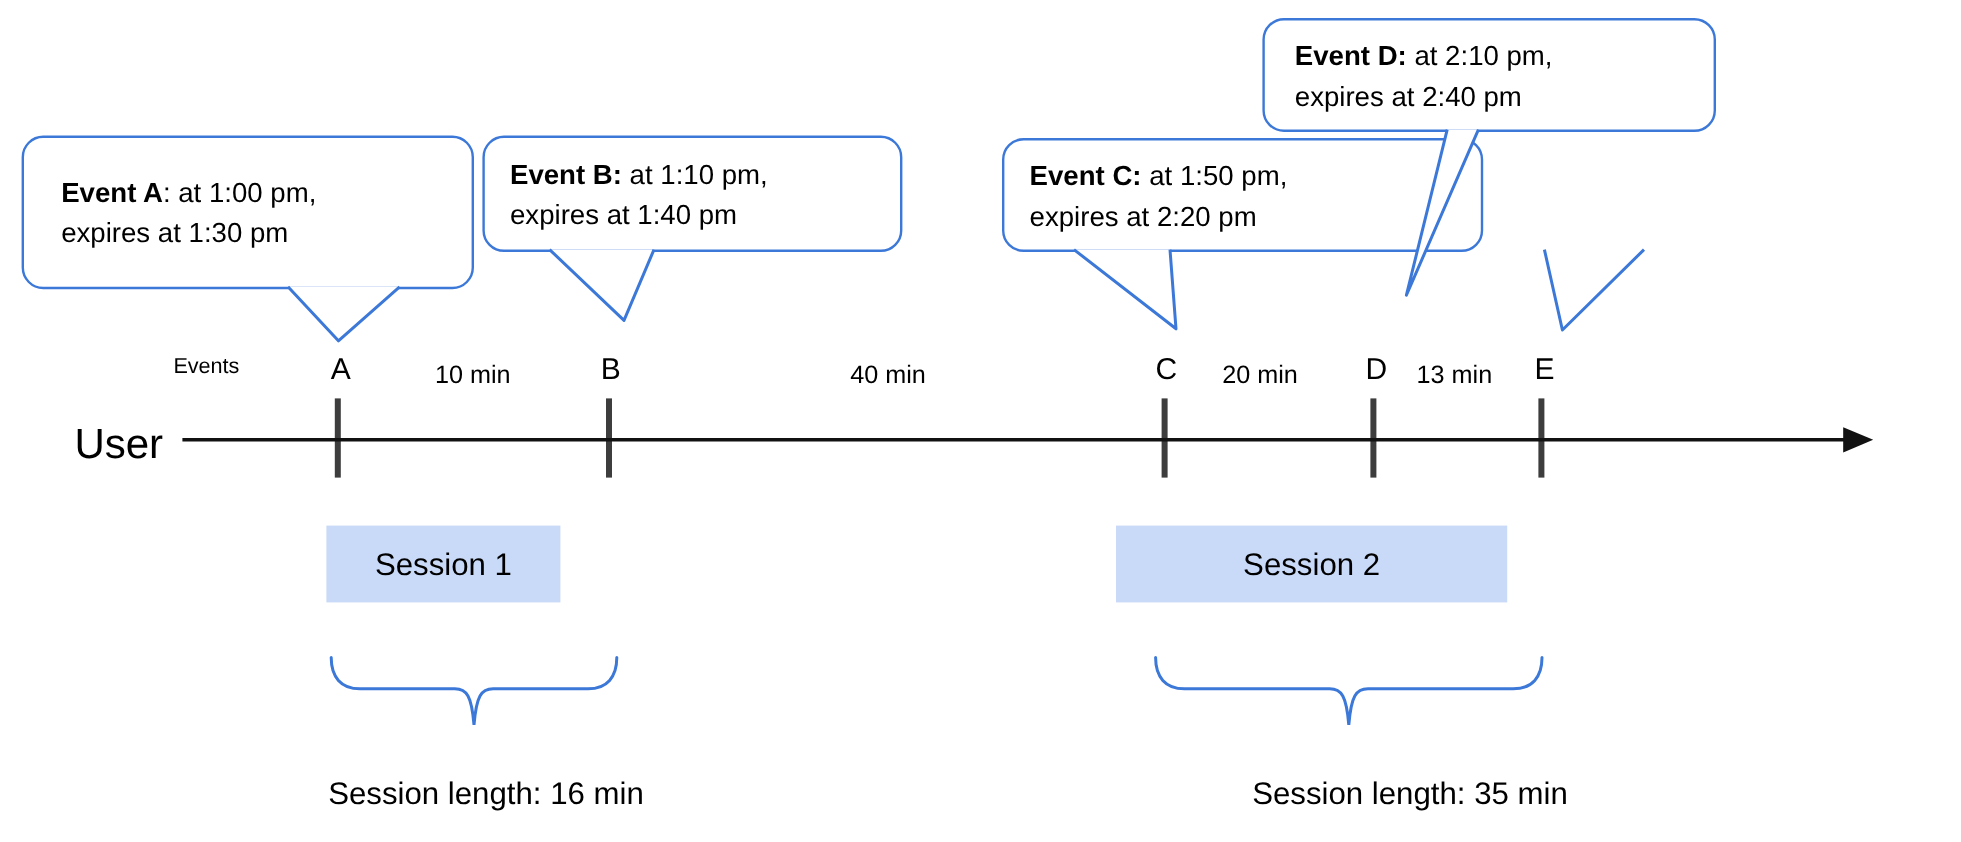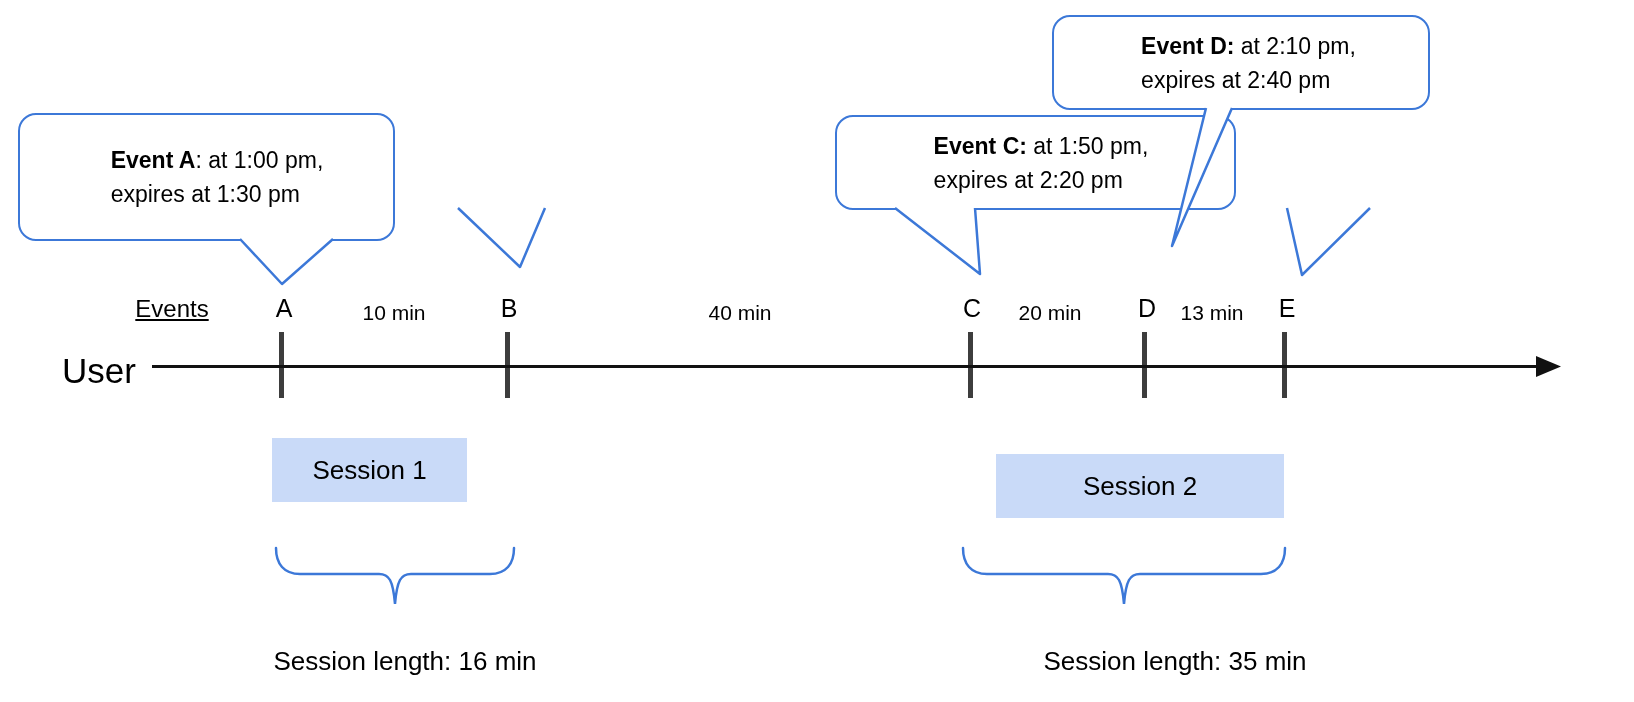--- a/index.html
+++ b/index.html
@@ -5,68 +5,72 @@
   html,body{margin:0;padding:0;background:#ffffff;}
   #canvas{
     position:relative;width:1634px;height:702px;background:#ffffff;overflow:hidden;
     font-family:"Liberation Sans","DejaVu Sans",sans-serif;color:#000;
   }
   
   .bubble{
     position:absolute;box-sizing:border-box;background:#fff;
     border:2.5px solid #3c78d8;border-radius:18px;
     font-size:23px;line-height:34px;z-index:2;
-    display:flex;flex-direction:column;justify-content:center;align-items:center;
+    display:flex;flex-direction:column;justify-content:center;
   }
   .bubble .txt{display:block;}
   .bubble b{font-weight:bold;}
   .bubble .rest{white-space:pre-line;}
   #bubble-a{left:18px;top:113px;width:377px;height:128px;padding:0 10px 0 31px;}
   #bubble-b{left:402px;top:113px;width:350px;height:97px;padding:0 10px 0 21px;}
   #bubble-c{left:835px;top:115px;width:401px;height:95px;padding:0 10px 0 21px;}
   #bubble-d{left:1052px;top:15px;width:378px;height:95px;padding:0 10px 0 25px;}
   #bubble-e{left:1230px;top:115px;width:352px;height:95px;padding:0 10px 0 25px;}
   
   #overlay{position:absolute;left:0;top:0;width:1634px;height:702px;z-index:3;pointer-events:none;}
   .tail{fill:#ffffff;stroke:#3c78d8;stroke-width:2.5;stroke-linejoin:round;}
   .arrow-line{stroke:#111111;stroke-width:3;}
   .arrow-head{fill:#111111;}
   
   .tick{position:absolute;top:332px;width:5px;height:66px;background:#3d3d3d;z-index:1;}
   #tick-a{left:279px;} #tick-b{left:505px;} #tick-c{left:968px;} #tick-d{left:1142px;} #tick-e{left:1282px;}
   
   .tick-letter{position:absolute;top:294px;font-size:25px;transform:translateX(-50%);white-space:nowrap;}
   #letter-a{left:284px;} #letter-b{left:509px;} #letter-c{left:972px;} #letter-d{left:1147px;} #letter-e{left:1287px;}
-  #events-label{position:absolute;left:172px;top:295px;font-size:24px;transform:translateX(-50%);white-space:nowrap;text-decoration:underline;}
+  #events-label{position:absolute;left:172px;top:295px;font-size:18px;transform:translateX(-50%);white-space:nowrap;}
   #user-label{position:absolute;left:62px;top:351px;font-size:35px;white-space:nowrap;}
   .interval{position:absolute;top:301px;font-size:21px;transform:translateX(-50%);white-space:nowrap;text-align:right;}
   #interval-0{left:394px;} #interval-1{left:740px;} #interval-2{left:1050px;} #interval-3{left:1212px;}
   
   .session-bar{
     position:absolute;top:438px;height:64px;background:#c9daf8;
     display:flex;align-items:center;justify-content:center;font-size:26px;z-index:1;
   }
   #session-1{left:272px;width:195px;}
-  #session-2{left:996px;width:288px;margin-top:16px;}
+  #session-2{left:930px;width:326px;}
   .brace{position:absolute;z-index:1;}
   #brace-1{left:274px;top:546px;}
   #brace-2{left:961px;top:546px;}
   .brace path{fill:none;stroke:#3c78d8;stroke-width:2.5;stroke-linecap:round;}
   .session-length{position:absolute;top:646px;font-size:26px;transform:translateX(-50%);white-space:nowrap;}
   #session-length-1{left:405px;}
   #session-length-2{left:1151px;margin-left:24px;}
 </style>
 </head>
 <body>
 
 <div id="canvas">
 
   <div class="bubble" id="bubble-a">
     <span class="txt"><b>Event A</b><span class="rest">: at 1:00 pm,
 expires at 1:30 pm</span></span>
+  </div>
+  <div class="bubble" id="bubble-b">
+    <span class="txt"><b>Event B:</b><span class="rest"> at 1:10 pm,
+expires at 1:40 pm</span></span>
   </div>
   <div class="bubble" id="bubble-c">
     <span class="txt"><b>Event C:</b><span class="rest"> at 1:50 pm,
 expires at 2:20 pm</span></span>
   </div>
   <div class="bubble" id="bubble-d">
     <span class="txt"><b>Event D:</b><span class="rest"> at 2:10 pm,
 expires at 2:40 pm</span></span>
   </div>
 

